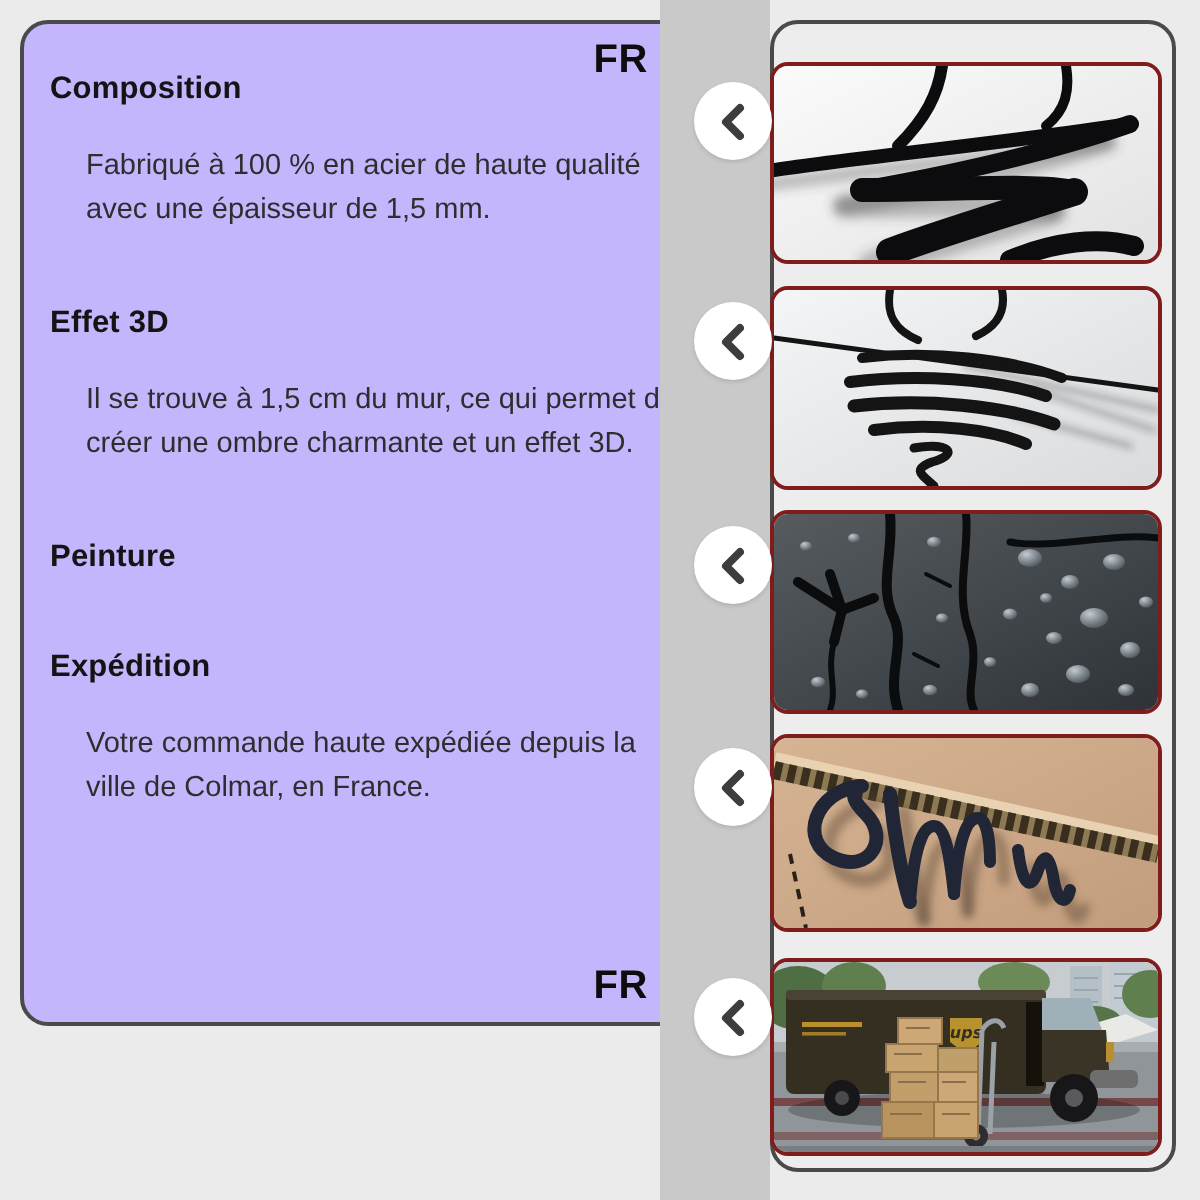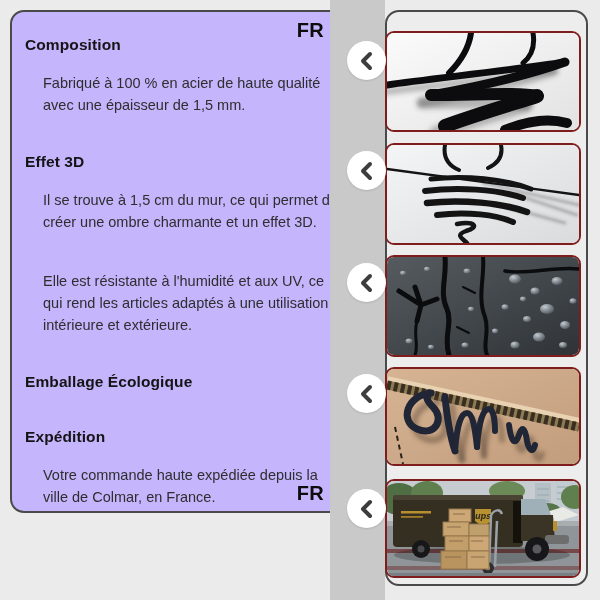--- a/index.html
+++ b/index.html
@@ -70,24 +70,23 @@
   <div class="left-card-inner">
     <div class="section">
       <h3>Composition</h3>
       <p>Fabriqué à 100 % en acier de haute qualité avec une épaisseur de 1,5 mm.</p>
     </div>
     <div class="section">
       <h3>Effet 3D</h3>
       <p>Il se trouve à 1,5 cm du mur, ce qui permet de créer une ombre charmante et un effet 3D.</p>
     </div>
     <div class="section">
-      <p>Elle est résistante à l'humidité et aux UV, ce qui rend les articles adaptés à une utilisation intérieure et extérieure.</p>
-    </div>
-    <div class="section">
-      <h3>Emballage Écologique</h3>
+      <h3>Peinture</h3>
+    </div>
+    <div class="section">
     </div>
     <div class="section">
       <h3>Expédition</h3>
       <p>Votre commande haute expédiée depuis la ville de Colmar, en France.</p>
     </div>
   </div>
 
   <span class="lang-badge lang-bottom">FR</span>
 </div>
 

